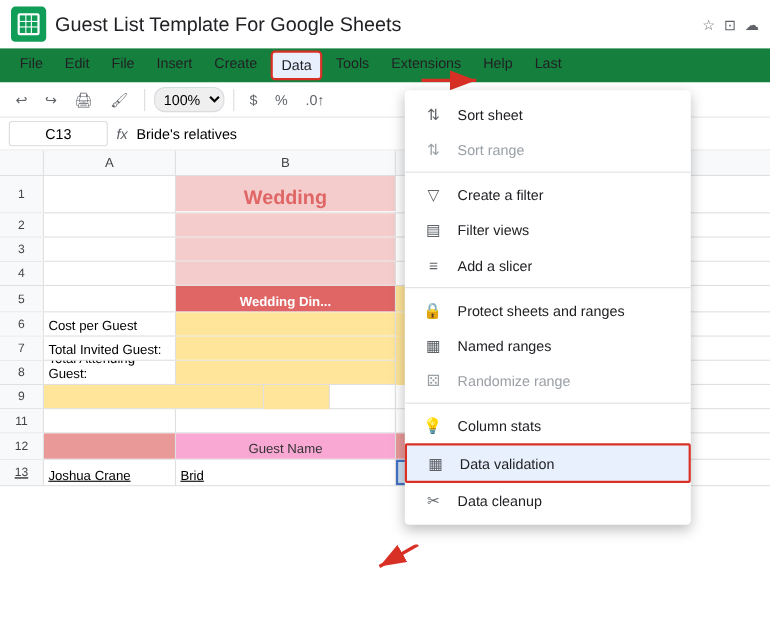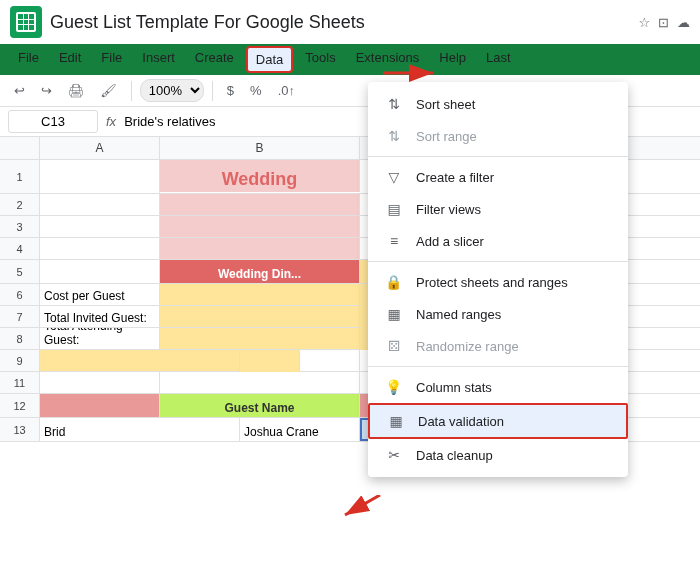--- a/index.html
+++ b/index.html
@@ -210,23 +210,23 @@
     .row5-b {
       background: #e06666;
       color: white;
       font-weight: bold;
       font-size: 12px;
       justify-content: center;
     }
     .row6, .row7, .row8, .row9, .row10 { height: 22px; }
     .row11 { height: 22px; }
     .row12-b {
-      background: #bef264;
+      background: #f9a8d4;
       color: #333;
-      font-weight: bold;
+      font-weight: normal;
       justify-content: center;
     }
     .row13-c {
       background: #cfe2f3;
       border: 2px solid #4472c4;
     }
     .row13-c-text { font-size: 11px; color: #202124; }
 
     
     .dropdown-menu {
@@ -446,27 +446,27 @@
   <div class="sheet-row" style="height:24px;">
     <div class="row-num">12</div>
     <div class="sheet-cell cell-a" style="background:#ea9999;"></div>
     <div class="sheet-cell cell-b row12-b">
         <span>Guest Name</span>
       </div>
     <div class="sheet-cell cell-c" style="background:#ea9999;"></div>
     <div class="sheet-cell cell-c"></div>
   </div>
 
-  <div class="sheet-row" style="height:24px;">
+  <div class="sheet-row" style="height:24px;text-decoration:underline;">
     <div class="row-num">13</div>
+    <div class="sheet-cell cell-a">
+        <span>Joshua Crane</span>
+      </div>
     <div class="sheet-cell cell-b">
         <span>Brid</span>
-      </div>
-    <div class="sheet-cell cell-a">
-        <span>Joshua Crane</span>
       </div>
     <div class="sheet-cell cell-c row13-c">
       <span class="row13-c-text"></span>
     </div>
     <div class="sheet-cell cell-c"></div>
   </div>
 </div>
 
 <div class="dropdown-menu">
 

